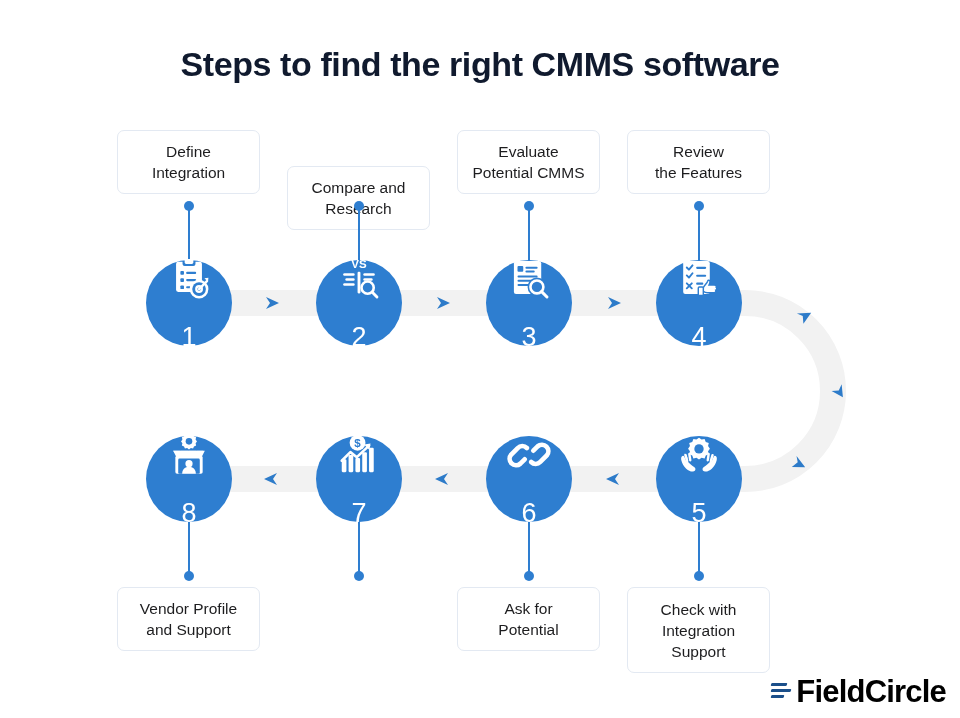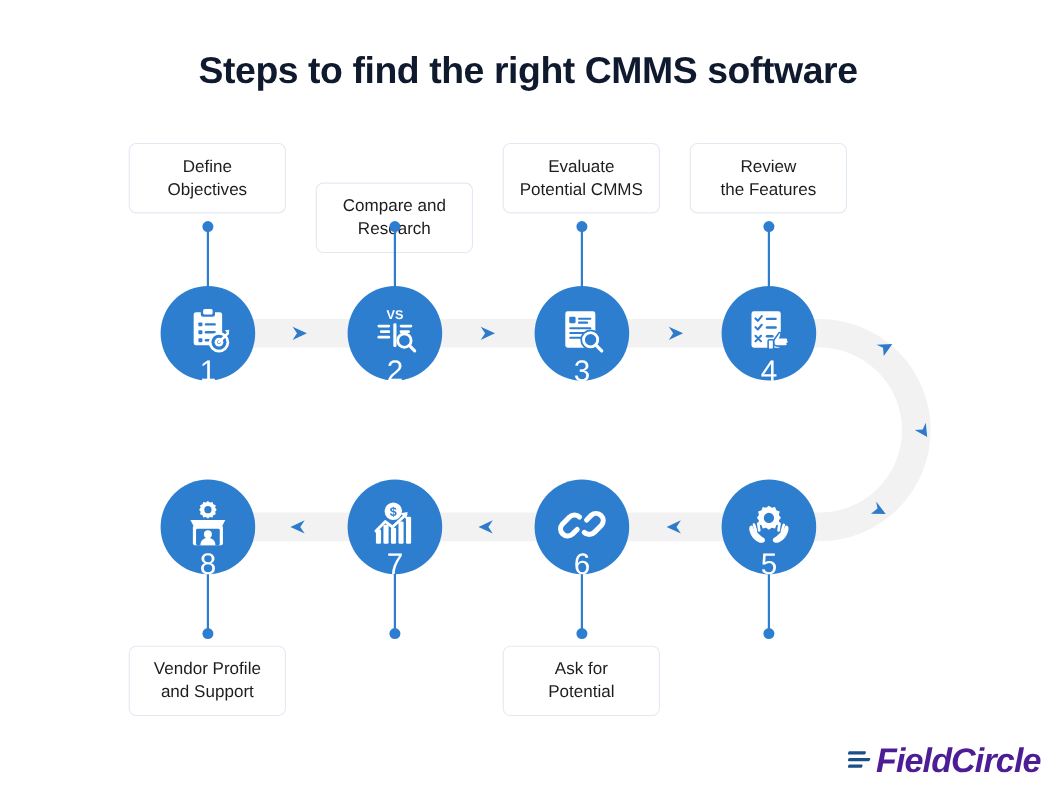--- a/index.html
+++ b/index.html
@@ -64,21 +64,21 @@
   }
 
   
   .circle {
     position: absolute;
     width: 86px;
     height: 86px;
     border-radius: 50%;
     background: #2e7ed0;
     display: flex;
-    align-items: center;
+    align-items: flex-start;
     justify-content: center;
   }
   .circle .glyph {
     width: 46px;
     height: 46px;
     display: block;
     margin-top: -4px;
   }
   .stepnum {
     position: absolute;
@@ -127,22 +127,21 @@
     background: #1b4f8a;
     border-radius: 1px;
     transform: skewX(-16deg);
   }
   .logo .marks i:nth-child(1) { width: 16px; }
   .logo .marks i:nth-child(2) { width: 20px; }
   .logo .marks i:nth-child(3) { width: 13px; }
   .logo .word {
     font-size: 31px;
     font-weight: bold;
-    font-style: italic;
-    color: #4c1d95;
+    color: #000000;
     letter-spacing: -0.8px;
     line-height: 32px;
   }
 </style>
 </head>
 <body>
 
 <div id="stage">
 
   <div class="title">Steps to find the right CMMS software</div>
@@ -168,32 +167,35 @@
     </g>
 
     <g fill="#2d7bc9">
       <path d="M 619 473 L 606 479 L 619 485 L 615 479 Z"></path>
       <path d="M 448 473 L 435 479 L 448 485 L 444 479 Z"></path>
       <path d="M 277 473 L 264 479 L 277 485 L 273 479 Z"></path>
     </g>
   </svg>
 
   <div class="lblbox" style="left:117px; top:130px; width:143px; height:64px;">Define
-Objectives</div>
+Integration</div>
   <div class="lblbox" style="left:287px; top:130px; width:143px; height:64px;margin-top:36px;">Compare and
 Research</div>
   <div class="lblbox" style="left:457px; top:130px; width:143px; height:64px;">Evaluate
 Potential CMMS</div>
   <div class="lblbox" style="left:627px; top:130px; width:143px; height:64px;">Review
 the Features</div>
 
   <div class="lblbox" style="left:117px; top:587px; width:143px; height:64px;text-align:center;">Vendor Profile
 and Support</div>
   <div class="lblbox" style="left:457px; top:587px; width:143px; height:64px;">Ask for
 Potential</div>
+  <div class="lblbox" style="left:627px; top:587px; width:143px; height:86px;">Check with
+Integration
+Support</div>
 
   <div class="stem" style="left:188px; top:206px; height:56px;"></div>
   <div class="dot" style="left:184px; top:201px;"></div>
   <div class="stem" style="left:358px; top:206px; height:56px;"></div>
   <div class="dot" style="left:354px; top:201px;"></div>
   <div class="stem" style="left:528px; top:206px; height:56px;"></div>
   <div class="dot" style="left:524px; top:201px;"></div>
   <div class="stem" style="left:698px; top:206px; height:56px;"></div>
   <div class="dot" style="left:694px; top:201px;"></div>
 

